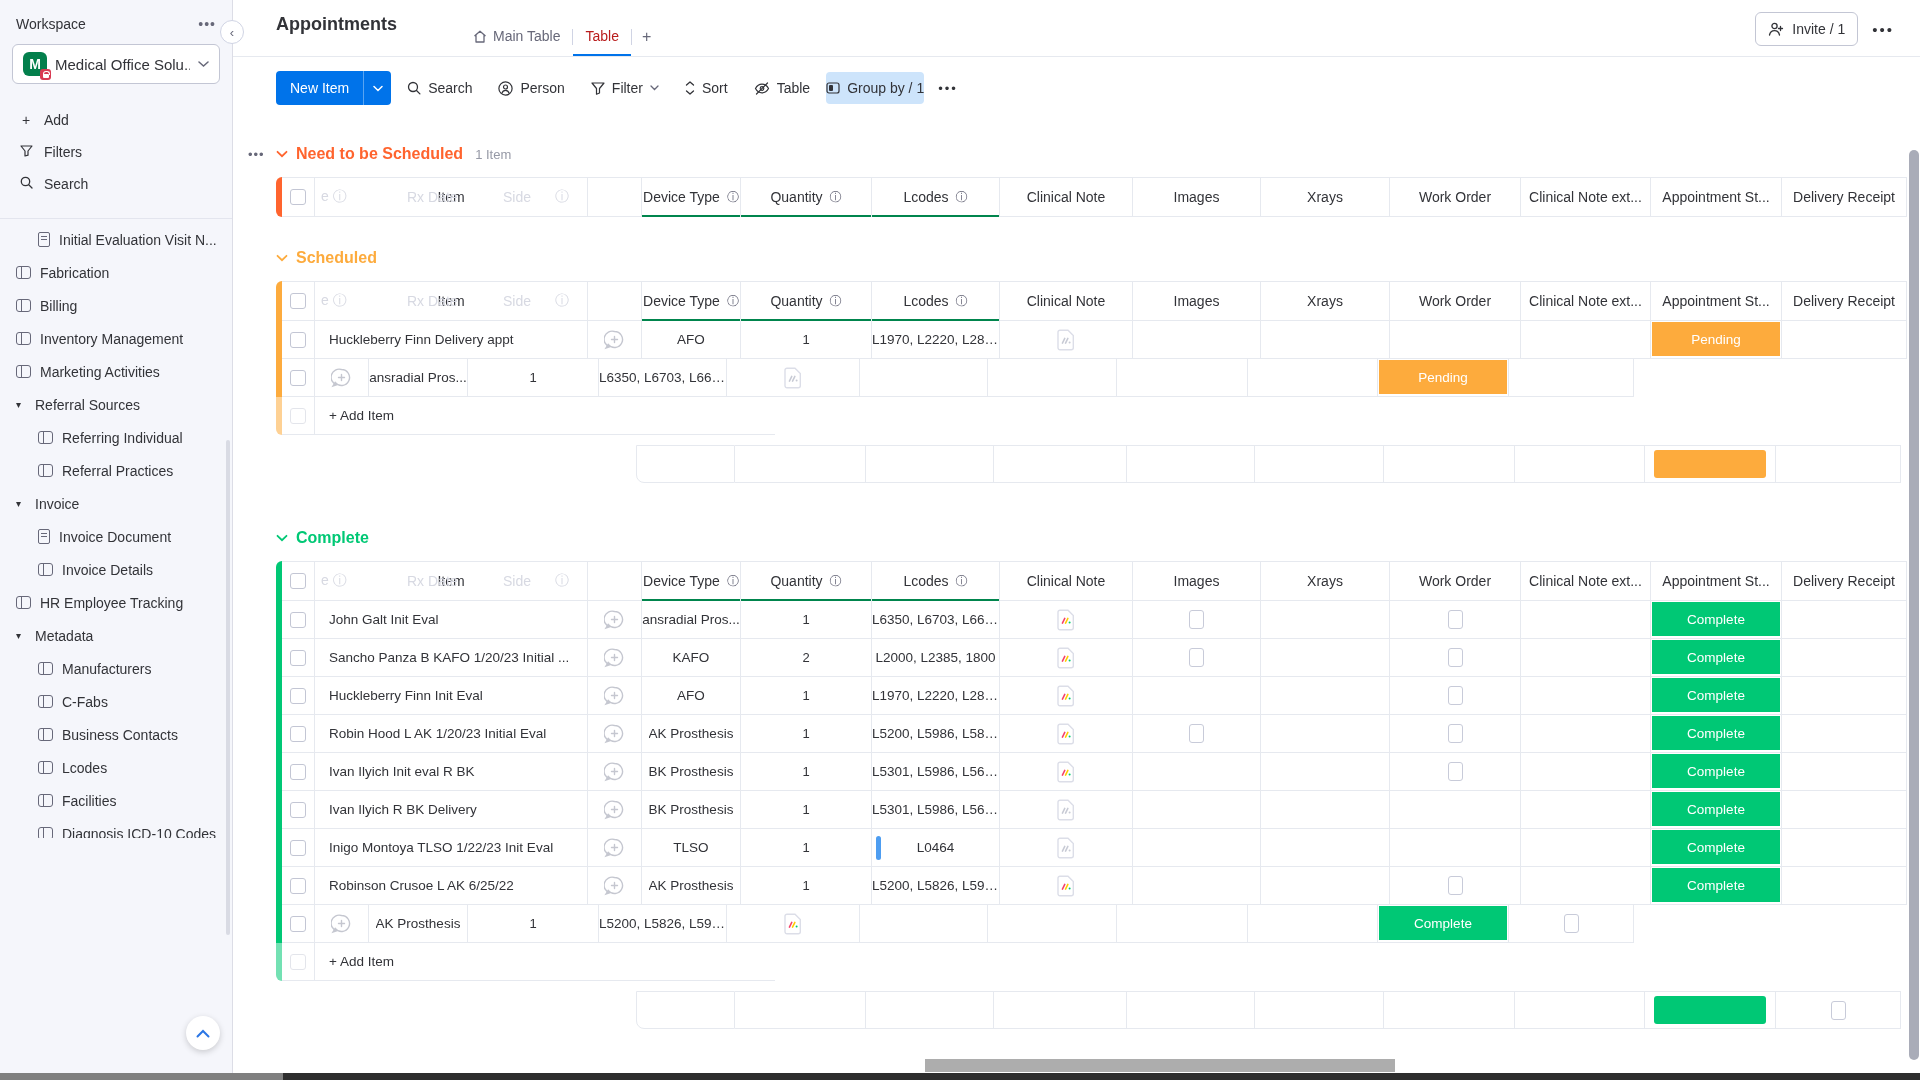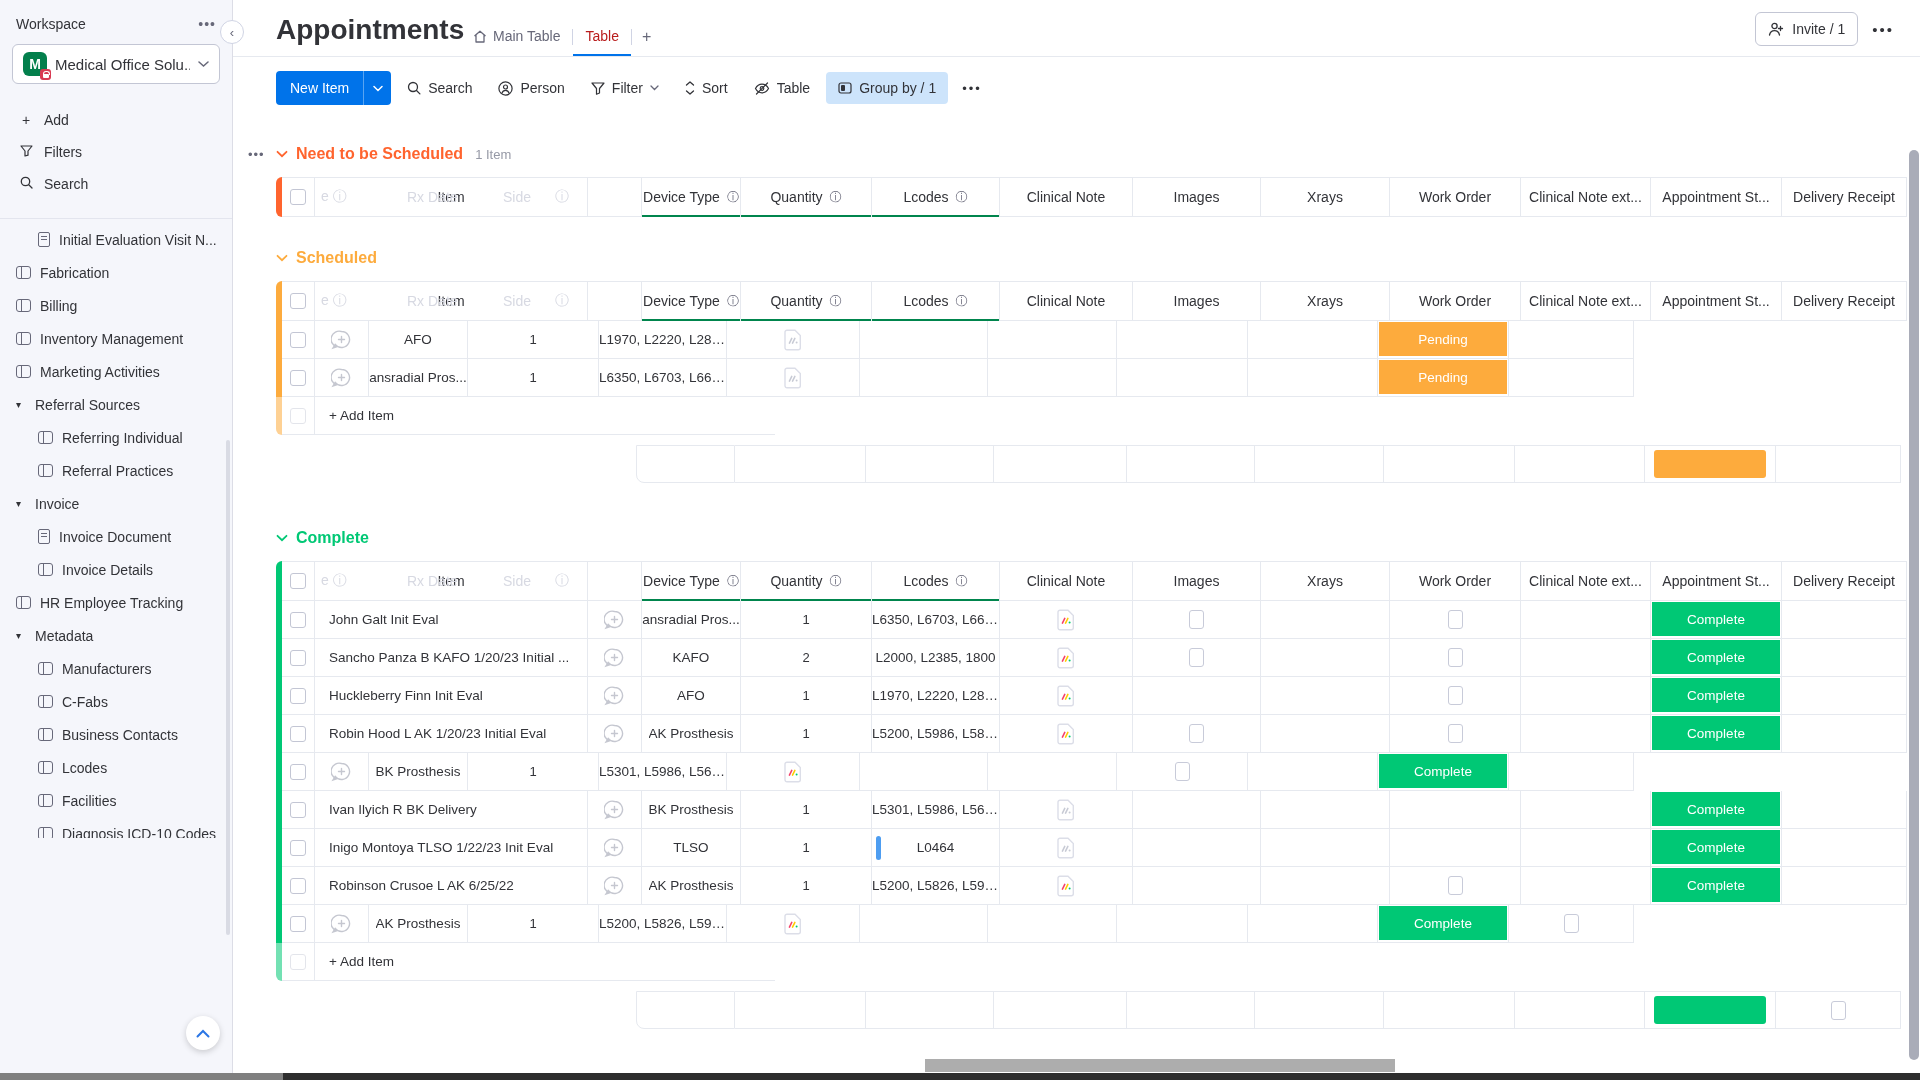--- a/index.html
+++ b/index.html
@@ -34,38 +34,38 @@
   .board-ico:after{content:"";position:absolute;left:4px;top:0;bottom:0;width:0;border-left:1.3px solid #676879;}
   .doc-ico{width:12px;height:15px;border:1.3px solid #676879;border-radius:2px;position:relative;flex:0 0 auto;}
   .doc-ico:after{content:"";position:absolute;left:2px;top:3px;width:6px;height:0;border-top:1.2px solid #676879;box-shadow:0 3px 0 #676879;}
   .sb-scroll{position:absolute;right:2px;top:440px;width:4px;height:495px;background:#D9DBE4;border-radius:2px;}
   .scrolltop-btn{position:absolute;left:186px;bottom:30px;width:34px;height:34px;border-radius:50%;background:#fff;
       box-shadow:0 2px 6px rgba(0,0,0,.18);display:flex;align-items:center;justify-content:center;cursor:pointer;}
 
   
   .main{position:absolute;left:233px;top:0;width:1687px;height:1080px;}
   .top-bar{height:57px;border-bottom:1px solid #E6E9EF;display:flex;align-items:flex-end;position:relative;}
-  .page-title{position:absolute;left:43px;top:14px;font-size:28px;font-weight:600;color:#323338;}
+  .page-title{position:absolute;left:43px;top:14px;font-size:18px;font-weight:600;color:#323338;}
   .tabs{position:absolute;left:228px;bottom:0;display:flex;align-items:center;height:38px;}
   .tab{display:flex;align-items:center;gap:6px;padding:0 12px;height:100%;font-size:14px;color:#676879;cursor:pointer;border-bottom:2px solid transparent;}
   .tab.active{color:#b91c1c;border-bottom:2px solid #0073EA;}
   .tab-sep{width:1px;height:16px;background:#D0D4E4;}
   .tab-add{padding:0 10px;color:#676879;font-size:16px;cursor:pointer;}
   .top-right{position:absolute;right:26px;top:12px;display:flex;align-items:center;gap:14px;}
   .invite-btn{display:flex;align-items:center;gap:8px;border:1px solid #C3C6D4;border-radius:6px;height:34px;padding:0 12px;font-size:14px;color:#323338;cursor:pointer;background:#fff;}
   .hdr-dots{color:#323338;font-size:15px;letter-spacing:2px;cursor:pointer;}
 
   
   .toolbar{display:flex;align-items:center;gap:6px;margin:14px 0 0 43px;height:34px;}
   .btn-new{display:flex;align-items:stretch;border-radius:4px;overflow:hidden;cursor:pointer;}
   .btn-new .lbl{background:#0073EA;color:#fff;font-size:14px;display:flex;align-items:center;padding:0 14px;height:34px;}
   .btn-new .dd{background:#0073EA;border-left:1px solid rgba(255,255,255,.35);width:28px;display:flex;align-items:center;justify-content:center;color:#fff;}
   .tool{display:flex;align-items:center;gap:7px;padding:0 10px;height:32px;border-radius:4px;color:#323338;font-size:14px;cursor:pointer;}
   .tool svg{color:#323338;}
-  .tool.chip{background:#CDE4FB;padding:0 12px;}
+  .tool.chip{background:#CDE4FB;padding:0 0;}
   .tool-dots{padding:0 8px;color:#323338;letter-spacing:2px;cursor:pointer;}
 
   
   .groups{margin:34px 0 0 43px;width:1631px;}
   .group{margin-bottom:26px;position:relative;}
   .g-title{display:flex;align-items:center;gap:8px;height:30px;margin-bottom:8px;position:relative;}
   .g-menu{position:absolute;left:-28px;color:#676879;letter-spacing:1px;cursor:pointer;}
   .g-chev{display:flex;align-items:center;cursor:pointer;}
   .g-name{font-size:16px;font-weight:600;}
   .g-count{font-size:13px;color:#9699A6;margin-left:4px;}
@@ -430,20 +430,23 @@
             </div>
             <div class="cellb colh" style="width: 125px; flex: 0 0 125px;">
               <span>Delivery Receipt</span>
             </div>
           </div>
           <div class="trow row">
             <div class="bar" style="background: rgb(253, 171, 61);"></div>
             <div class="cellb c-cb">
               <span class="checkbox"></span>
             </div>
+            <div class="cellb c-name">
+              <span class="name-txt">Huckleberry Finn Delivery appt</span>
+            </div>
             <div class="cellb c-icon">
               <svg width="21" height="20" viewBox="0 0 21 20">
                 <path d="M10.5 1.5a8 8 0 1 1-6.3 12.9L2 18l3.7-1.2A8 8 0 0 1 10.5 1.5z" fill="#fff" stroke="#C5C7D0" stroke-width="1.4"></path>
                 <path d="M10.5 6.5v6M7.5 9.5h6" stroke="#C5C7D0" stroke-width="1.4" stroke-linecap="round"></path>
               </svg>
             </div>
             <div class="cellb" style="width: 99px; flex: 0 0 99px;">
               <span class="name-txt">AFO</span>
             </div>
             <div class="cellb" style="width: 131px; flex: 0 0 131px;">
@@ -759,20 +762,23 @@
             <div class="cellb" style="width: 131px; flex: 0 0 131px;">
               <span class="badge" style="background: rgb(0, 200, 117);">Complete</span>
             </div>
             <div class="cellb" style="width: 125px; flex: 0 0 125px;"></div>
           </div>
           <div class="trow row">
             <div class="bar" style="background: rgb(0, 200, 117);"></div>
             <div class="cellb c-cb">
               <span class="checkbox"></span>
             </div>
+            <div class="cellb c-name">
+              <span class="name-txt">Ivan Ilyich Init eval R BK</span>
+            </div>
             <div class="cellb c-icon">
               <svg width="21" height="20" viewBox="0 0 21 20">
                 <path d="M10.5 1.5a8 8 0 1 1-6.3 12.9L2 18l3.7-1.2A8 8 0 0 1 10.5 1.5z" fill="#fff" stroke="#C5C7D0" stroke-width="1.4"></path>
                 <path d="M10.5 6.5v6M7.5 9.5h6" stroke="#C5C7D0" stroke-width="1.4" stroke-linecap="round"></path>
               </svg>
             </div>
             <div class="cellb" style="width: 99px; flex: 0 0 99px;">
               <span class="name-txt">BK Prosthesis</span>
             </div>
             <div class="cellb" style="width: 131px; flex: 0 0 131px;">

